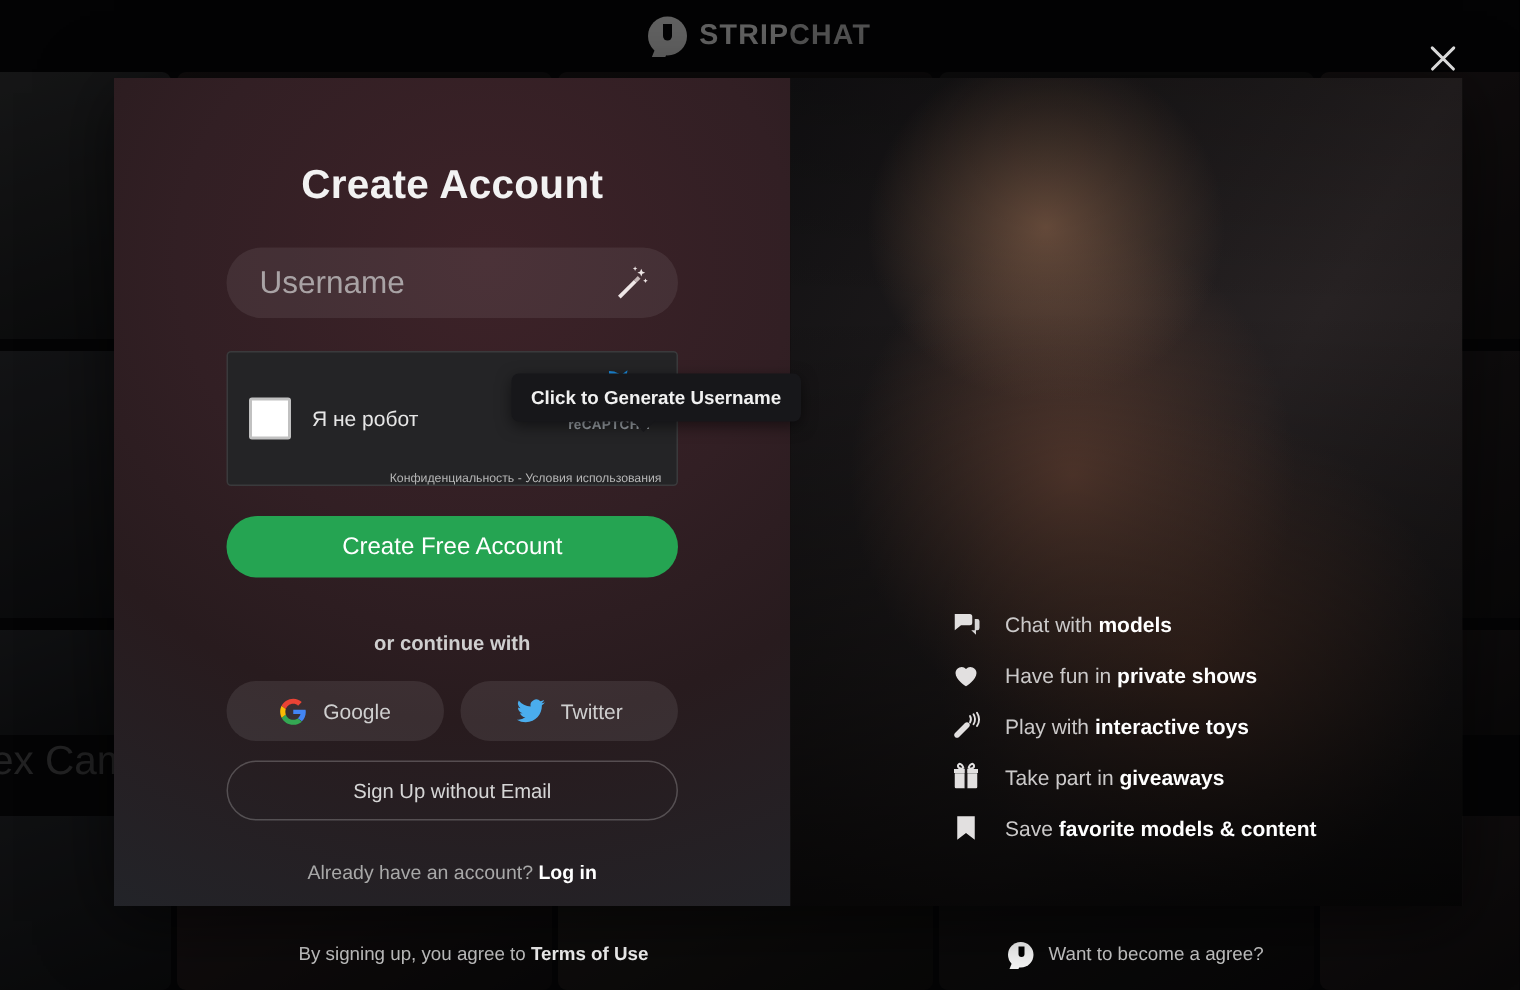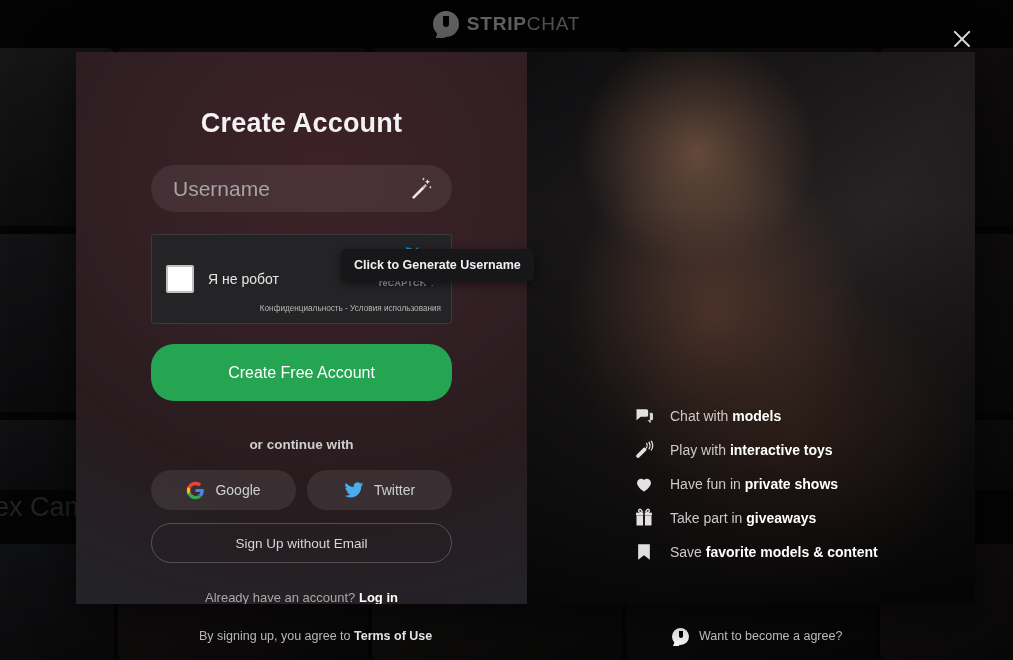--- a/index.html
+++ b/index.html
@@ -29,21 +29,21 @@
     content:""; position:absolute; left:10px; top:5px;
     width:6px; height:11px; background:#0a0a0b;
     border-radius:0 0 3px 3px;
   }
   .logo-mark:before{
     content:""; position:absolute; left:4px; top:20px;
     width:9px; height:7px; background:#fff;
     transform: skewX(-22deg);
   }
   .logo-text { font-size:19px; letter-spacing:.8px; font-weight:700; color:#fff; }
-  .logo-text .dim { color:#d7d7d7; font-weight:400; }
+  .logo-text .dim { color:#d7d7d7; font-weight:700; }
 
   .bg-heading {
     position:absolute; font-size:27px; color:#5a5a5c; font-weight:400;
     white-space:nowrap;
   }
 
   .bg-grid { position:absolute; left:0; top:48px; width:1013px; height:612px; }
   .tile {
     position:absolute; border-radius:6px; overflow:hidden;
     background:#1b1d22;
@@ -121,27 +121,27 @@
     width:28px; height:28px; background:#fff; border:2px solid #c1c1c1; border-radius:2px;
     cursor:pointer; flex:none;
   }
   .rc-label { color:#e6e6e6; font-size:14px; margin-left:14px; }
   .rc-right {
     position:absolute; right:12px; top:8px; width:66px; text-align:center;
   }
   .rc-logo { width:34px; height:34px; margin:0 auto; display:block; }
   .rc-brand { font-size:9px; color:#9aa0a6; font-weight:700; margin-top:1px; letter-spacing:.2px; }
   .rc-terms {
-    position:absolute; right:10px; bottom:10px;
+    position:absolute; right:10px; bottom:0;
     font-size:8.2px; color:#b6b6b6; white-space:nowrap;
   }
 
   
   .btn-primary {
-    margin-top:20px; width:100%; height:57px; border:none; border-radius:23px;
+    margin-top:20px; width:100%; height:41px; border:none; border-radius:23px;
     background:#25a452; color:#fff; font-size:16px; font-weight:400;
     font-family:"Liberation Sans",sans-serif; cursor:pointer;
   }
 
   .continue-label {
     margin-top:36px; text-align:center; font-size:13.5px; color:#cfcfcf; font-weight:700;
   }
 
   .social-row { margin-top:18px; display:flex; gap:11px; }
   .btn-social {
@@ -332,36 +332,36 @@
             <path fill="#e2e0e0" d="M3 4h12a2 2 0 0 1 2 2v5a2 2 0 0 1-2 2H8l-5 4V4z"></path>
             <path fill="#e2e0e0" d="M19 8h2a1.8 1.8 0 0 1 1.8 1.8v5.4A1.8 1.8 0 0 1 21 17h-1v3.6L16.2 17H19z" opacity=".95"></path>
           </svg>
           <div class="feat-txt">
             <span>Chat with </span><b>models</b>
           </div>
         </div>
 
         <div class="feat">
           <svg class="feat-ico" viewBox="0 0 24 24">
+            <path fill="#e2e0e0" d="M12 21s-8.4-5-8.4-10.6A4.9 4.9 0 0 1 12 7.1a4.9 4.9 0 0 1 8.4 3.3C20.4 16 12 21 12 21z"></path>
+          </svg>
+          <div class="feat-txt">
+            <span>Have fun in </span><b>private shows</b>
+          </div>
+        </div>
+
+        <div class="feat">
+          <svg class="feat-ico" viewBox="0 0 24 24">
             <path fill="#e2e0e0" d="M3.2 20.8c-.9-.9-.9-2.3 0-3.2l8-8c.9-.9 2.3-.9 3.2 0s.9 2.3 0 3.2l-8 8c-.9.9-2.3.9-3.2 0z"></path>
             <path fill="none" stroke="#e2e0e0" stroke-width="1.5" stroke-linecap="round" d="M15.2 9.2a5 5 0 0 0 0-5.2"></path>
             <path fill="none" stroke="#e2e0e0" stroke-width="1.5" stroke-linecap="round" d="M18 10.6a7.6 7.6 0 0 0 0-8"></path>
             <path fill="none" stroke="#e2e0e0" stroke-width="1.5" stroke-linecap="round" d="M20.8 12a10 10 0 0 0 0-10.6"></path>
           </svg>
           <div class="feat-txt">
             <span>Play with </span><b>interactive toys</b>
-          </div>
-        </div>
-
-        <div class="feat">
-          <svg class="feat-ico" viewBox="0 0 24 24">
-            <path fill="#e2e0e0" d="M12 21s-8.4-5-8.4-10.6A4.9 4.9 0 0 1 12 7.1a4.9 4.9 0 0 1 8.4 3.3C20.4 16 12 21 12 21z"></path>
-          </svg>
-          <div class="feat-txt">
-            <span>Have fun in </span><b>private shows</b>
           </div>
         </div>
 
         <div class="feat">
           <svg class="feat-ico" viewBox="0 0 24 24">
             <path fill="#e2e0e0" d="M3 9h8v12H4a1 1 0 0 1-1-1z"></path>
             <path fill="#e2e0e0" d="M13 9h8v11a1 1 0 0 1-1 1h-7z"></path>
             <path fill="#e2e0e0" d="M2.4 5.6h19.2v3.2H2.4z"></path>
             <path fill="none" stroke="#e2e0e0" stroke-width="1.7" d="M9.2 5.4c-2.6 0-3.6-1-3.6-2.2s1-2 2.1-1.5c1.2.5 2 2 2.4 3.7M14.8 5.4c2.6 0 3.6-1 3.6-2.2s-1-2-2.1-1.5c-1.2.5-2 2-2.4 3.7"></path>
             <rect x="11" y="1.8" width="2" height="19.2" fill="#1a1718"></rect>

